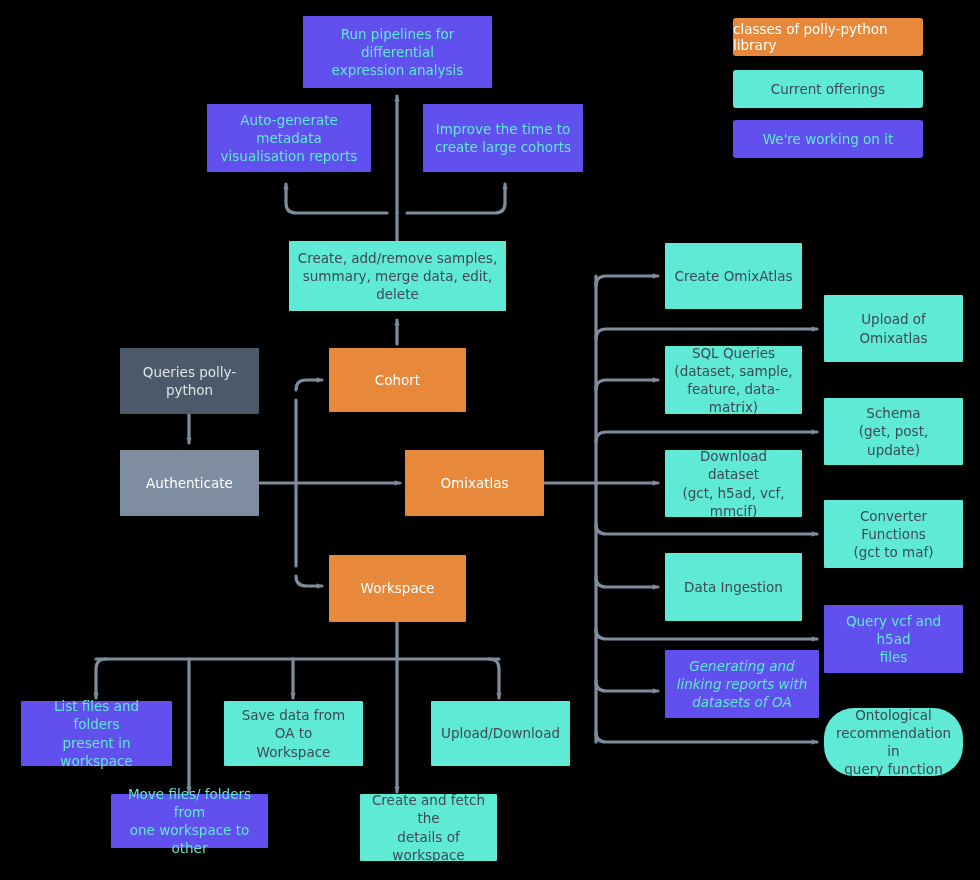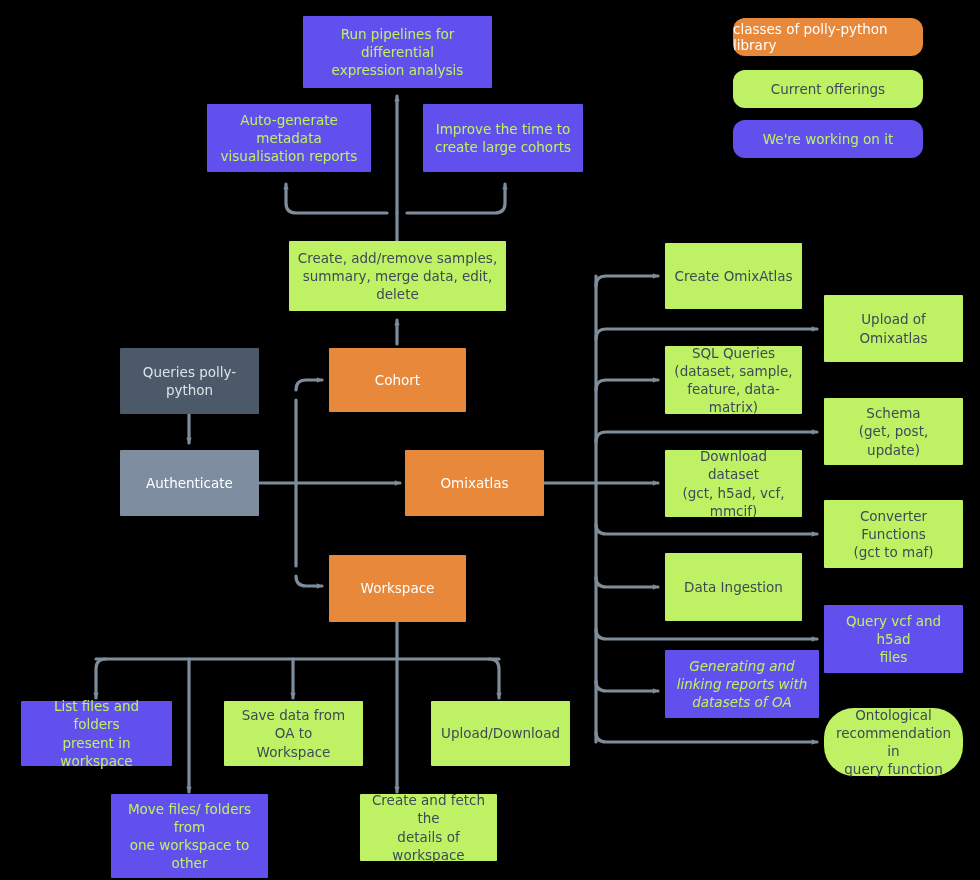--- a/index.html
+++ b/index.html
@@ -18,32 +18,32 @@
     display:flex;
     align-items:center;
     justify-content:center;
     text-align:center;
     padding:4px 8px;
     line-height:1.35;
     font-size:13.5px;
     white-space:pre-line;
     border-radius:1px;
   }
-  .n-purple{background:#6250EE;color:#bef264;}
+  .n-purple{background:#6250EE;color:#5eead4;}
   .n-orange{background:#E8883A;color:#FFFFFF;}
-  .n-grey  {background:#bef264;color:#3E4A57;}
+  .n-grey  {background:#5eead4;color:#3E4A57;}
   .n-slate {background:#4B5968;color:#DDE3E9;}
   .n-steel {background:#7E8DA0;color:#FFFFFF;}
 
   .legend-item{
     position:absolute;
     box-sizing:border-box;
     display:flex;align-items:center;justify-content:center;
     font-size:13.5px;
-    border-radius:12px;
+    border-radius:3px;
   }
 </style>
 </head>
 <body>
 
 <div id="canvas">
 
   <svg class="edges" viewBox="0 0 980 880">
     <defs>
       <marker id="ah" markerWidth="7" markerHeight="7" refX="5.6" refY="3.2" orient="auto" markerUnits="userSpaceOnUse">
@@ -173,21 +173,21 @@
   <div class="node n-purple" style="left:824px;top:605px;width:139px;height:68px;">Query vcf and h5ad
 files</div>
 
   <div class="node n-grey" style="left:824px;top:708px;width:139px;height:68px;border-radius:30px;">Ontological
 recommendation in
 query function</div>
 
   <div class="node n-purple" style="left:21px;top:701px;width:151px;height:65px;">List files and folders
 present in workspace</div>
 
-  <div class="node n-purple" style="left:111px;top:794px;width:157px;height:84px;">Move files/ folders from
+  <div class="node n-purple" style="left:111px;top:794px;width:157px;height:54px;">Move files/ folders from
 one workspace to other</div>
 
   <div class="node n-grey" style="left:224px;top:701px;width:139px;height:65px;">Save data from OA to
 Workspace</div>
 
   <div class="node n-grey" style="left:329px;top:794px;width:137px;height:67px;margin-left:31px;">Create and fetch the
 details of workspace</div>
 
   <div class="node n-grey" style="left:431px;top:701px;width:139px;height:65px;">Upload/Download</div>
 

